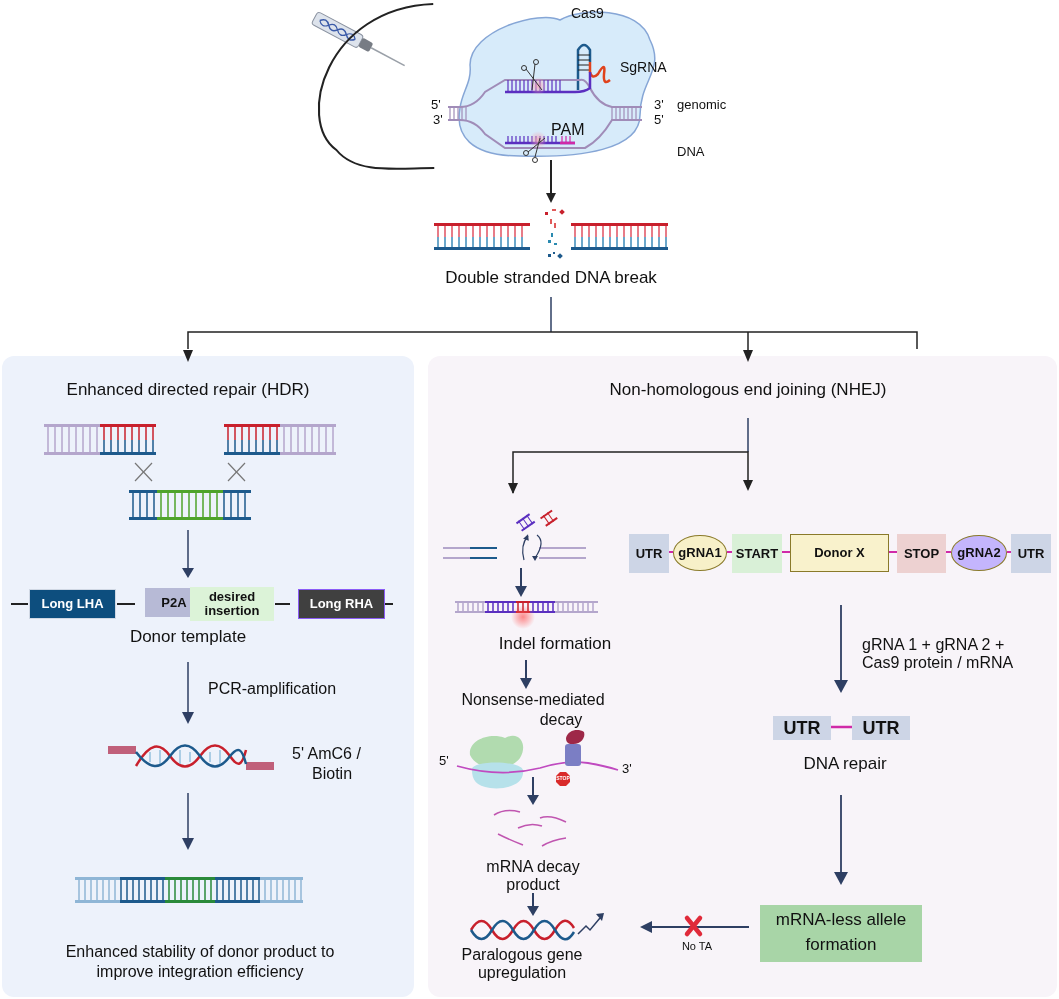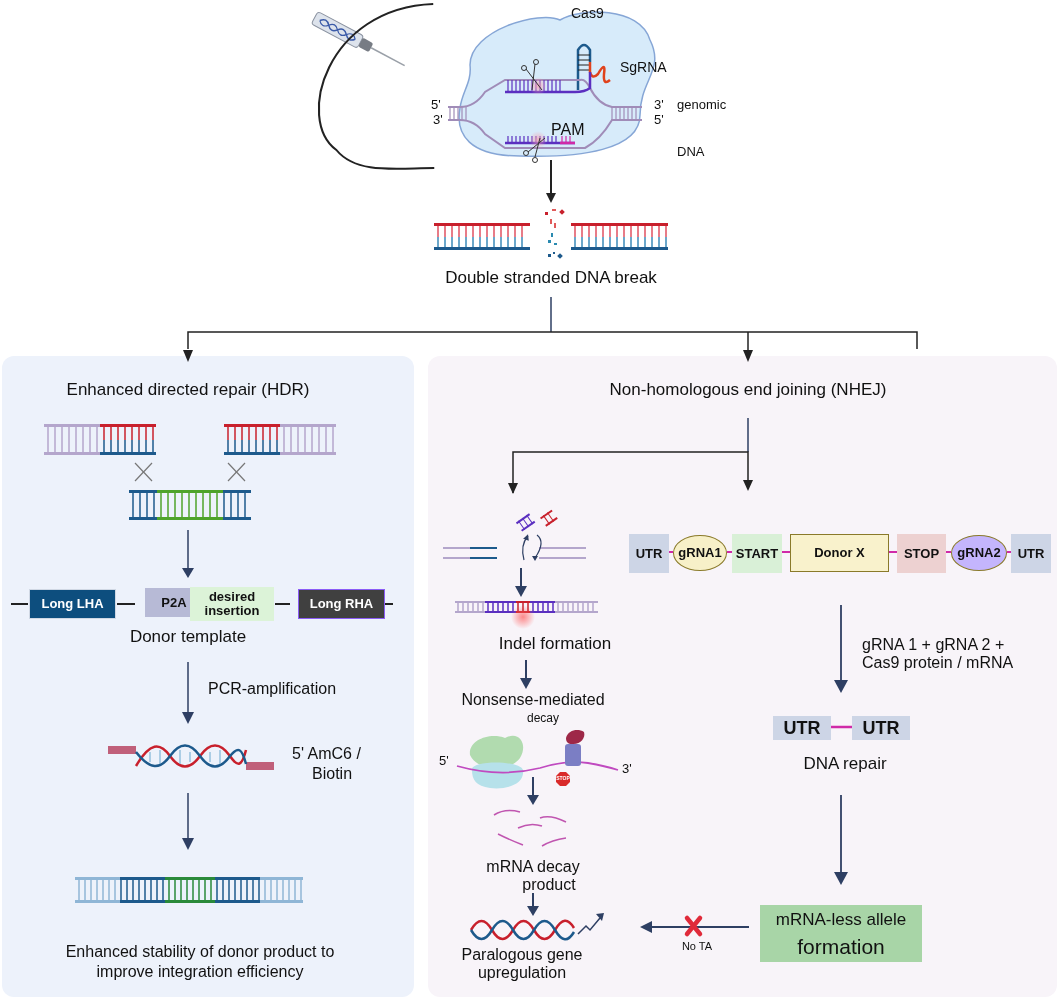--- a/index.html
+++ b/index.html
@@ -662,40 +662,40 @@
 <div class="txt center" style="left:188px;top:627px;font-size:17px;">Donor template</div>
 <div class="txt" style="left:208px;top:680px;font-size:16px;">PCR-amplification</div>
 <div class="txt" style="left:292px;top:745px;font-size:16px;">5' AmC6 /</div>
 <div class="txt" style="left:312px;top:765px;font-size:16px;">Biotin</div>
 <div class="txt center" style="left:200px;top:943px;font-size:16px;">Enhanced stability of donor product to</div>
 <div class="txt center" style="left:200px;top:963px;font-size:16px;">improve integration efficiency</div>
 
 <div class="txt center" style="left:748px;top:380px;font-size:17px;">Non-homologous end joining (NHEJ)</div>
 <div class="txt center" style="left:526px;top:634px;font-size:17px;margin-left:29px;">Indel formation</div>
 <div class="txt center" style="left:533px;top:691px;font-size:16px;">Nonsense-mediated</div>
-<div class="txt center" style="left:543px;top:711px;font-size:12px;">decay</div>
+<div class="txt center" style="left:561px;top:711px;font-size:16px;">decay</div>
 <div class="txt" style="left:439px;top:753px;font-size:13px;">5'</div>
 <div class="txt" style="left:622px;top:761px;font-size:13px;">3'</div>
 <div class="txt center" style="left:563px;top:775px;font-size:5px;color:#fff;font-weight:bold;">STOP</div>
 <div class="txt center" style="left:533px;top:858px;font-size:16px;">mRNA decay</div>
-<div class="txt center" style="left:533px;top:876px;font-size:16px;margin-left:16px;">product</div>
+<div class="txt center" style="left:533px;top:876px;font-size:16px;">product</div>
 <div class="txt center" style="left:522px;top:946px;font-size:16px;">Paralogous gene</div>
 <div class="txt center" style="left:522px;top:964px;font-size:16px;">upregulation</div>
 
 <div class="box" style="left:629px;top:534px;width:40px;height:39px;background:#cdd5e6;">UTR</div>
 <div class="box" style="left:673px;top:535px;width:54px;height:36px;background:#f7f0c8;border:1.5px solid #8a7a2a;border-radius:50%;box-sizing:border-box;">gRNA1</div>
 <div class="box" style="left:732px;top:534px;width:50px;height:39px;background:#d9f0d7;">START</div>
 <div class="box" style="left:790px;top:534px;width:99px;height:38px;background:#f9f2cc;border:1.5px solid #8a7a2a;box-sizing:border-box;">Donor X</div>
 <div class="box" style="left:897px;top:534px;width:49px;height:39px;background:#edd1d1;">STOP</div>
 <div class="box" style="left:951px;top:535px;width:56px;height:36px;background:#c4b5fd;border:1.5px solid #8a7a2a;border-radius:50%;box-sizing:border-box;">gRNA2</div>
 <div class="box" style="left:1011px;top:534px;width:40px;height:39px;background:#cdd5e6;">UTR</div>
 
 <div class="txt" style="left:862px;top:636px;font-size:16px;">gRNA 1 + gRNA 2 +</div>
 <div class="txt" style="left:862px;top:654px;font-size:16px;">Cas9 protein / mRNA</div>
 
 <div class="box" style="left:773px;top:716px;width:58px;height:24px;background:#cdd5e6;font-size:18px;">UTR</div>
 <div class="box" style="left:852px;top:716px;width:58px;height:24px;background:#cdd5e6;font-size:18px;">UTR</div>
 <div class="txt center" style="left:845px;top:754px;font-size:17px;">DNA repair</div>
 
 <div class="abs" style="left:760px;top:905px;width:162px;height:57px;background:#a8d5a7;"></div>
 <div class="txt center" style="left:841px;top:910px;font-size:17px;">mRNA-less allele</div>
-<div class="txt center" style="left:841px;top:935px;font-size:21px;">formation</div>
+<div class="txt center" style="left:841px;top:935px;font-size:17px;">formation</div>
 <div class="txt center" style="left:697px;top:940px;font-size:11px;">No TA</div>
 
 </body></html>

